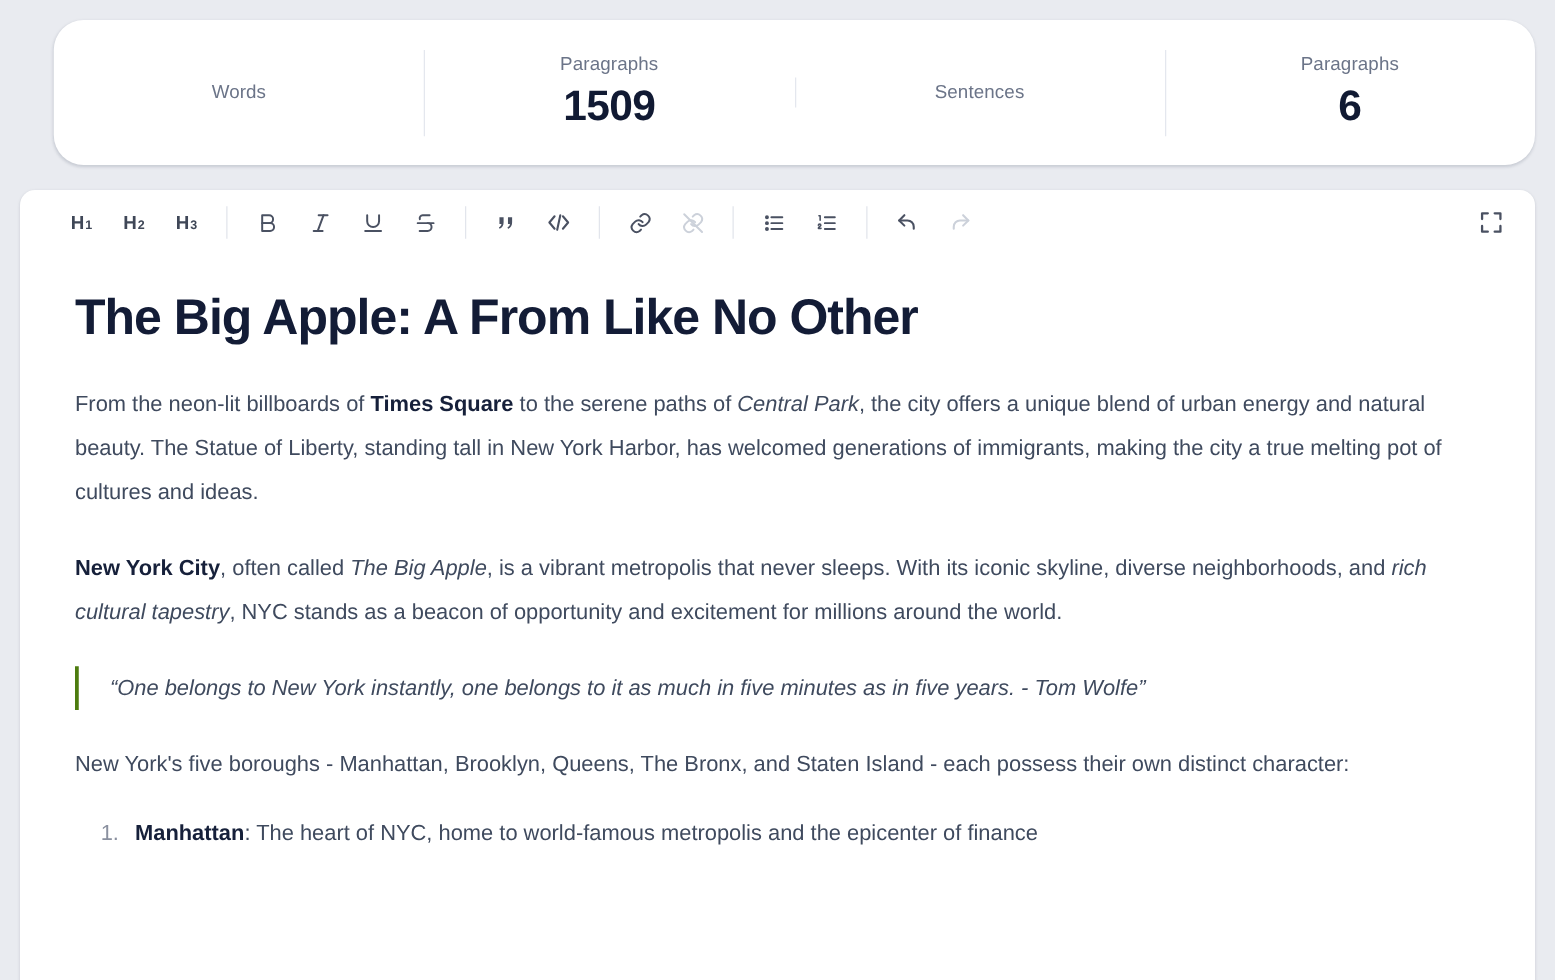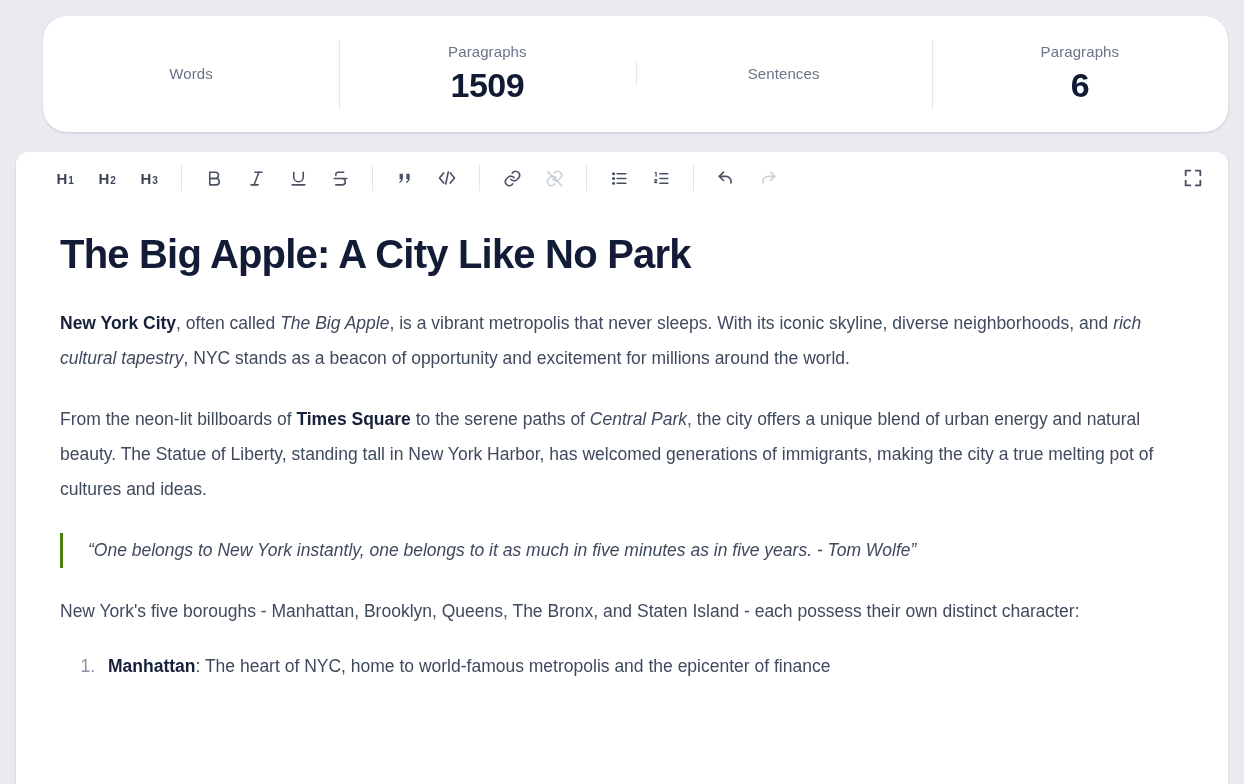--- a/index.html
+++ b/index.html
@@ -320,25 +320,25 @@
           <polyline points="9 4 4 4 4 9"></polyline>
             <polyline points="15 4 20 4 20 9"></polyline>
           <polyline points="9 20 4 20 4 15"></polyline>
             <polyline points="15 20 20 20 20 15"></polyline>
         </svg>
       </div>
     </div>
 
     <div class="doc">
 
-      <h1>The Big Apple: A City Like No Park</h1>
+      <h1>The Big Apple: A From Like No Other</h1>
+
+      <p><span>From the neon-lit billboards of </span><b>Times Square</b><span> to the serene paths of </span><i>Central Park</i><span>, the city offers a unique blend of urban energy and natural beauty. The Statue of Liberty, standing tall in New York Harbor, has welcomed generations of immigrants, making the city a true melting pot of cultures and ideas.</span></p>
 
       <p><b>New York City</b><span>, often called </span><i>The Big Apple</i><span>, is a vibrant metropolis that never sleeps. With its iconic skyline, diverse neighborhoods, and </span><i>rich cultural tapestry</i><span>, NYC stands as a beacon of opportunity and excitement for millions around the world.</span></p>
-
-      <p><span>From the neon-lit billboards of </span><b>Times Square</b><span> to the serene paths of </span><i>Central Park</i><span>, the city offers a unique blend of urban energy and natural beauty. The Statue of Liberty, standing tall in New York Harbor, has welcomed generations of immigrants, making the city a true melting pot of cultures and ideas.</span></p>
 
       <blockquote>
         <p>“One belongs to New York instantly, one belongs to it as much in five minutes as in five years. - Tom Wolfe”</p>
       </blockquote>
 
       <p>New York's five boroughs - Manhattan, Brooklyn, Queens, The Bronx, and Staten Island - each possess their own distinct character:</p>
 
       <ol class="doc-list">
         <li><b>Manhattan</b><span>: The heart of NYC, home to world-famous metropolis and the epicenter of finance</span></li>
       </ol>

